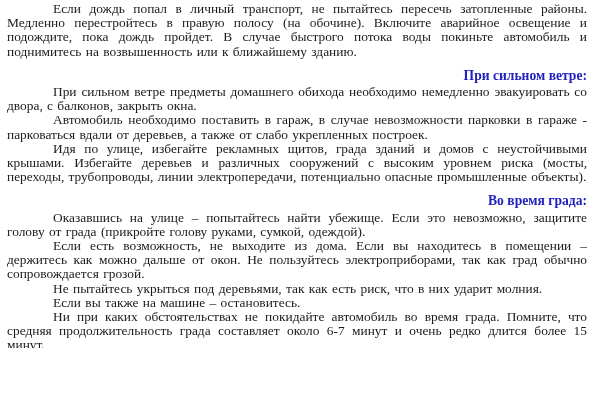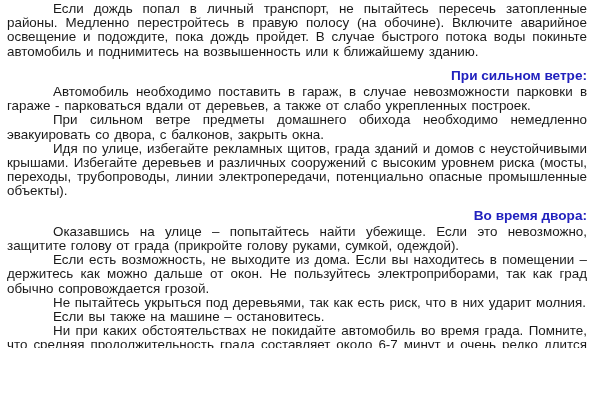--- a/index.html
+++ b/index.html
@@ -8,21 +8,21 @@
     background: #ffffff;
   }
   .page {
     position: relative;
     width: 600px;
     height: 348px;
     overflow: hidden;
     background: var(--page-bg, #ffffff);
     box-sizing: border-box;
     padding: 2px 13px 0 7px;
-    font-family: Liberation Sans, sans-serif;
+    font-family: Liberation Serif, serif;
     color: var(--text-color, #1a1a1a);
   }
   .para {
     margin: 0;
     font-size: 13.4px;
     line-height: 14.2px;
     text-align: justify;
     text-indent: 46px;
     word-spacing: 1px;
   }
@@ -35,23 +35,23 @@
     text-indent: 50px;
     text-align: right;
   }
 </style>
 </head>
 <body>
 
 <div class="page">
   <p class="para">Если дождь попал в личный транспорт, не пытайтесь пересечь затопленные районы. Медленно перестройтесь в правую полосу (на обочине). Включите аварийное освещение и подождите, пока дождь пройдет. В случае быстрого потока воды покиньте автомобиль и поднимитесь на возвышенность или к ближайшему зданию.</p>
   <h2 class="heading">При сильном ветре:</h2>
+  <p class="para">При сильном ветре предметы домашнего обихода необходимо немедленно эвакуировать со двора, с балконов, закрыть окна.</p>
   <p class="para">Автомобиль необходимо поставить в гараж, в случае невозможности парковки в гараже - парковаться вдали от деревьев, а также от слабо укрепленных построек.</p>
-  <p class="para">При сильном ветре предметы домашнего обихода необходимо немедленно эвакуировать со двора, с балконов, закрыть окна.</p>
   <p class="para">Идя по улице, избегайте рекламных щитов, града зданий и домов с неустойчивыми крышами. Избегайте деревьев и различных сооружений с высоким уровнем риска (мосты, переходы, трубопроводы, линии электропередачи, потенциально опасные промышленные объекты).</p>
-  <h2 class="heading">Во время двора:</h2>
+  <h2 class="heading">Во время града:</h2>
   <p class="para">Оказавшись на улице – попытайтесь найти убежище. Если это невозможно, защитите голову от града (прикройте голову руками, сумкой, одеждой).</p>
   <p class="para">Если есть возможность, не выходите из дома. Если вы находитесь в помещении – держитесь как можно дальше от окон. Не пользуйтесь электроприборами, так как град обычно сопровождается грозой.</p>
   <p class="para">Не пытайтесь укрыться под деревьями, так как есть риск, что в них ударит молния.</p>
   <p class="para">Если вы также на машине – остановитесь.</p>
   <p class="para">Ни при каких обстоятельствах не покидайте автомобиль во время града. Помните, что средняя продолжительность града составляет около 6-7 минут и очень редко длится более 15 минут.</p>
 
 </div>
 
 </body></html>

